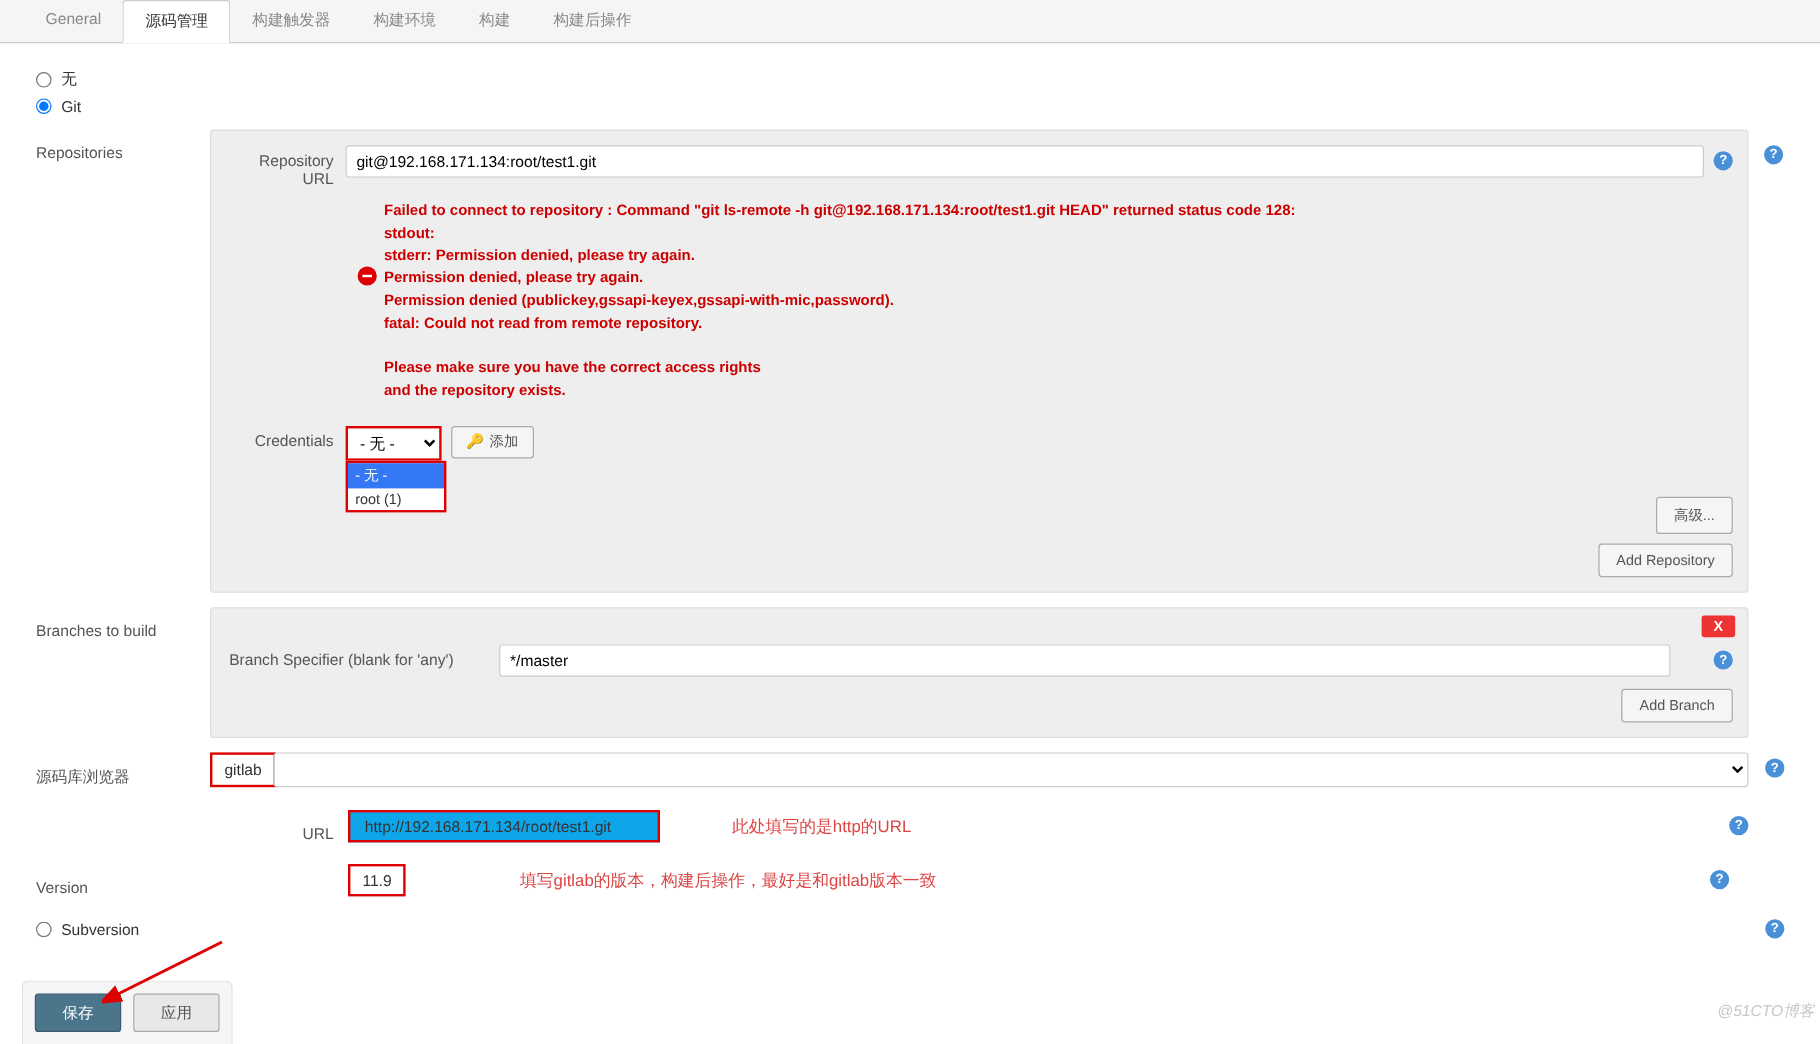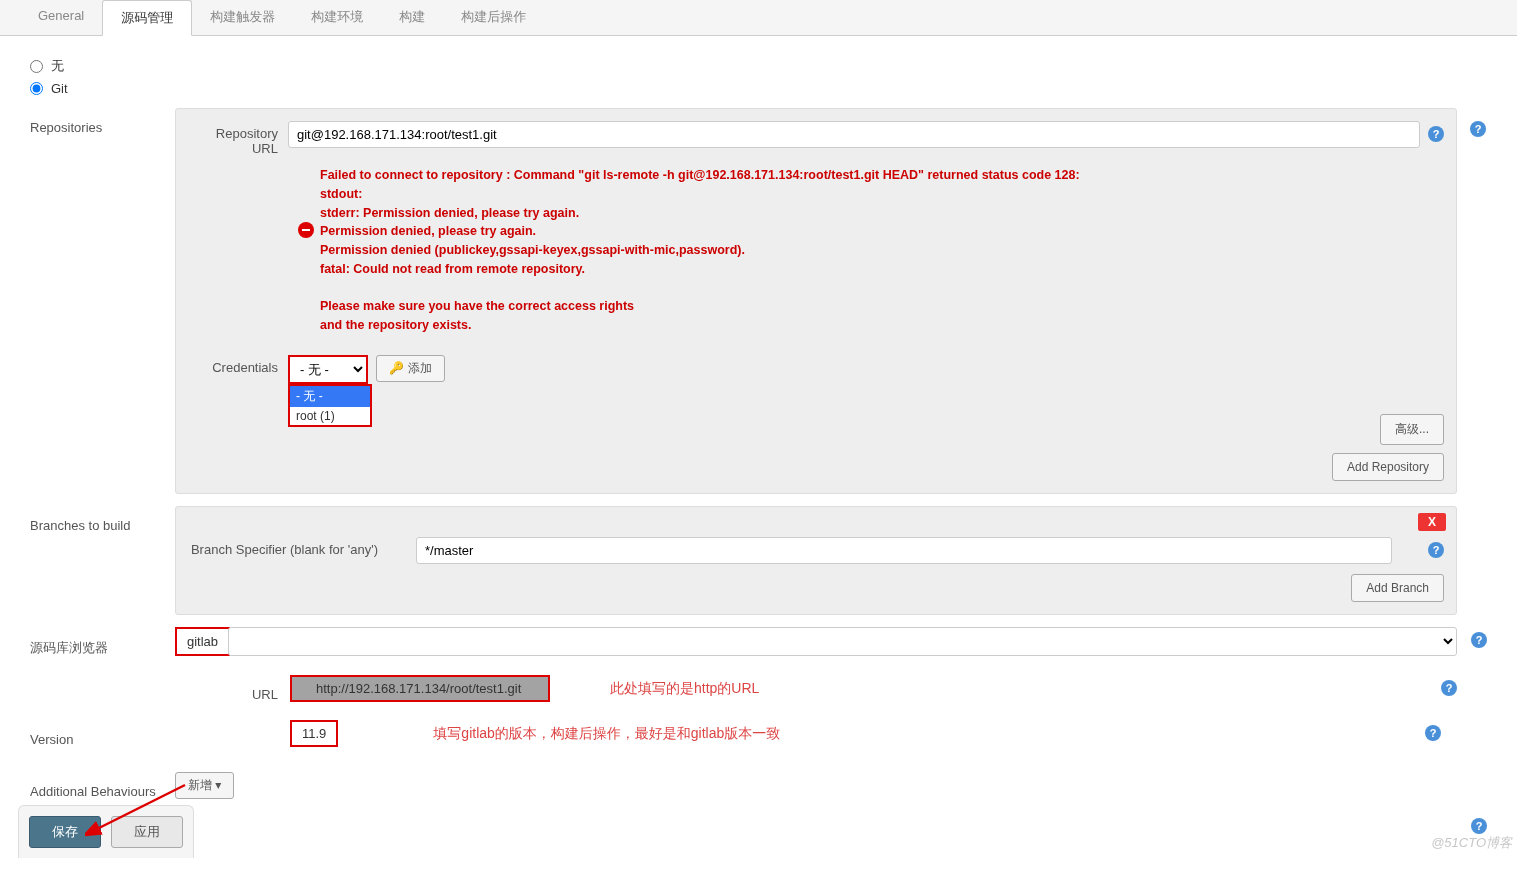--- a/index.html
+++ b/index.html
@@ -31,21 +31,21 @@
 .btn-add { display: flex; align-items: center; gap: 4px; }
 .right-btns { display: flex; justify-content: flex-end; margin-top: 8px; }
 .right-btns .btn { margin-left: 8px; padding: 6px 14px; }
 .help-icon { width: 16px; height: 16px; border-radius: 50%; background: #4a90d9; color: #fff; display: inline-flex; align-items: center; justify-content: center; font-size: 11px; font-weight: bold; cursor: pointer; }
 .section-help { position: absolute; right: -30px; top: 12px; }
 .row-help { margin-left: 8px; margin-top: 5px; }
 .close-x { position: absolute; right: 10px; top: 6px; background: #e33; color: #fff; padding: 2px 10px; font-weight: bold; border-radius: 2px; cursor: pointer; font-size: 12px; }
 .browser-select { flex: 1; padding: 5px 8px; border: 1px solid #ccc; background: #fff; font-size: 13px; border-radius: 3px; }
 .annotation { color: #d44; font-size: 14px; margin-left: 60px; padding-top: 5px; }
 .branch-label { width: 200px; text-align: right; padding-right: 10px; color: #555; padding-top: 5px; flex-shrink: 0; }
-.footer { position: fixed; bottom: 12px; left: 18px; background: #f5f5f5; border: 1px solid #ddd; border-bottom: none; border-radius: 6px 6px 0 0; padding: 10px; display: flex; gap: 10px; }
+.footer { position: fixed; bottom: 0; left: 18px; background: #f5f5f5; border: 1px solid #ddd; border-bottom: none; border-radius: 6px 6px 0 0; padding: 10px; display: flex; gap: 10px; }
 .save-btn { padding: 6px 22px; background: #4b758b; color: #fff; border: 1px solid #3a5a6f; border-radius: 3px; cursor: pointer; font-size: 13px; }
 .apply-btn { padding: 6px 22px; background: #e8e8e8; border: 1px solid #aaa; border-radius: 3px; cursor: pointer; font-size: 13px; color: #555; }
 .arrow-svg { position: fixed; bottom: 30px; left: 85px; pointer-events: none; }
 .watermark { position: fixed; bottom: 18px; right: 5px; color: #c7c7c7; font-size: 13px; font-style: italic; }
 .key-icon { font-size: 12px; color: #888; }
 .additional-row { display: flex; align-items: center; }
 .small-input-wrap { display: flex; align-items: flex-start; flex: 1; }
 </style>
 </head>
 <body>
@@ -141,41 +141,37 @@
     <div style="flex:1; display:flex; align-items:center; margin-right:30px; position:relative;">
       <span style="display:inline-block; border:2.5px solid #d00; padding:5px 10px;">gitlab</span>
       <select class="browser-select" style="margin-left:-2px;"></select>
       <span class="help-icon section-help" style="right:-30px; top:5px;">?</span>
     </div>
   </div>
 
   <div class="section" style="margin-top:18px;">
     <div class="section-label" style="width:260px; text-align:right; padding-right:12px;">URL</div>
     <div class="small-input-wrap" style="margin-right:30px;">
-      <span style="border:2.5px solid #d00; padding:4px 24px; min-width:260px; background:#a3a3a3;">http://192.168.171.134/root/test1.git</span>
+      <span style="border:2.5px solid #d00; padding:4px 12px; min-width:260px; background:#0ea5e9;">http://192.168.171.134/root/test1.git</span>
       <span class="annotation">此处填写的是http的URL</span>
       <div style="flex:1;"></div>
       <span class="help-icon row-help" style="margin-left:auto;">?</span>
     </div>
   </div>
 
   <div class="section" style="margin-top:18px;">
     <div class="section-label" style="width:260px; padding-right:12px;">Version</div>
     <div class="small-input-wrap" style="margin-right:46px;">
       <span style="border:2.5px solid #d00; padding:4px 10px; min-width:40px; background:#fff;">11.9</span>
       <span class="annotation" style="margin-left:95px;">填写gitlab的版本，构建后操作，最好是和gitlab版本一致</span>
       <div style="flex:1;"></div>
       <span class="help-icon row-help" style="margin-left:auto;">?</span>
     </div>
   </div>
 
-  <div class="section additional-row" style="margin-top:25px;">
-    <div class="section-label">Additional Behaviours</div>
-    <button class="btn">新增 ▾</button>
-  </div>
 
   <div class="radio-row" style="margin-top:20px; position:relative;">
     <input type="radio" name="scm" style="">
     <span>Subversion</span>
     <span class="help-icon" style="position:absolute; right:0;">?</span>
   </div>
 
   <div style="height:60px;"></div>
 </div>
 

